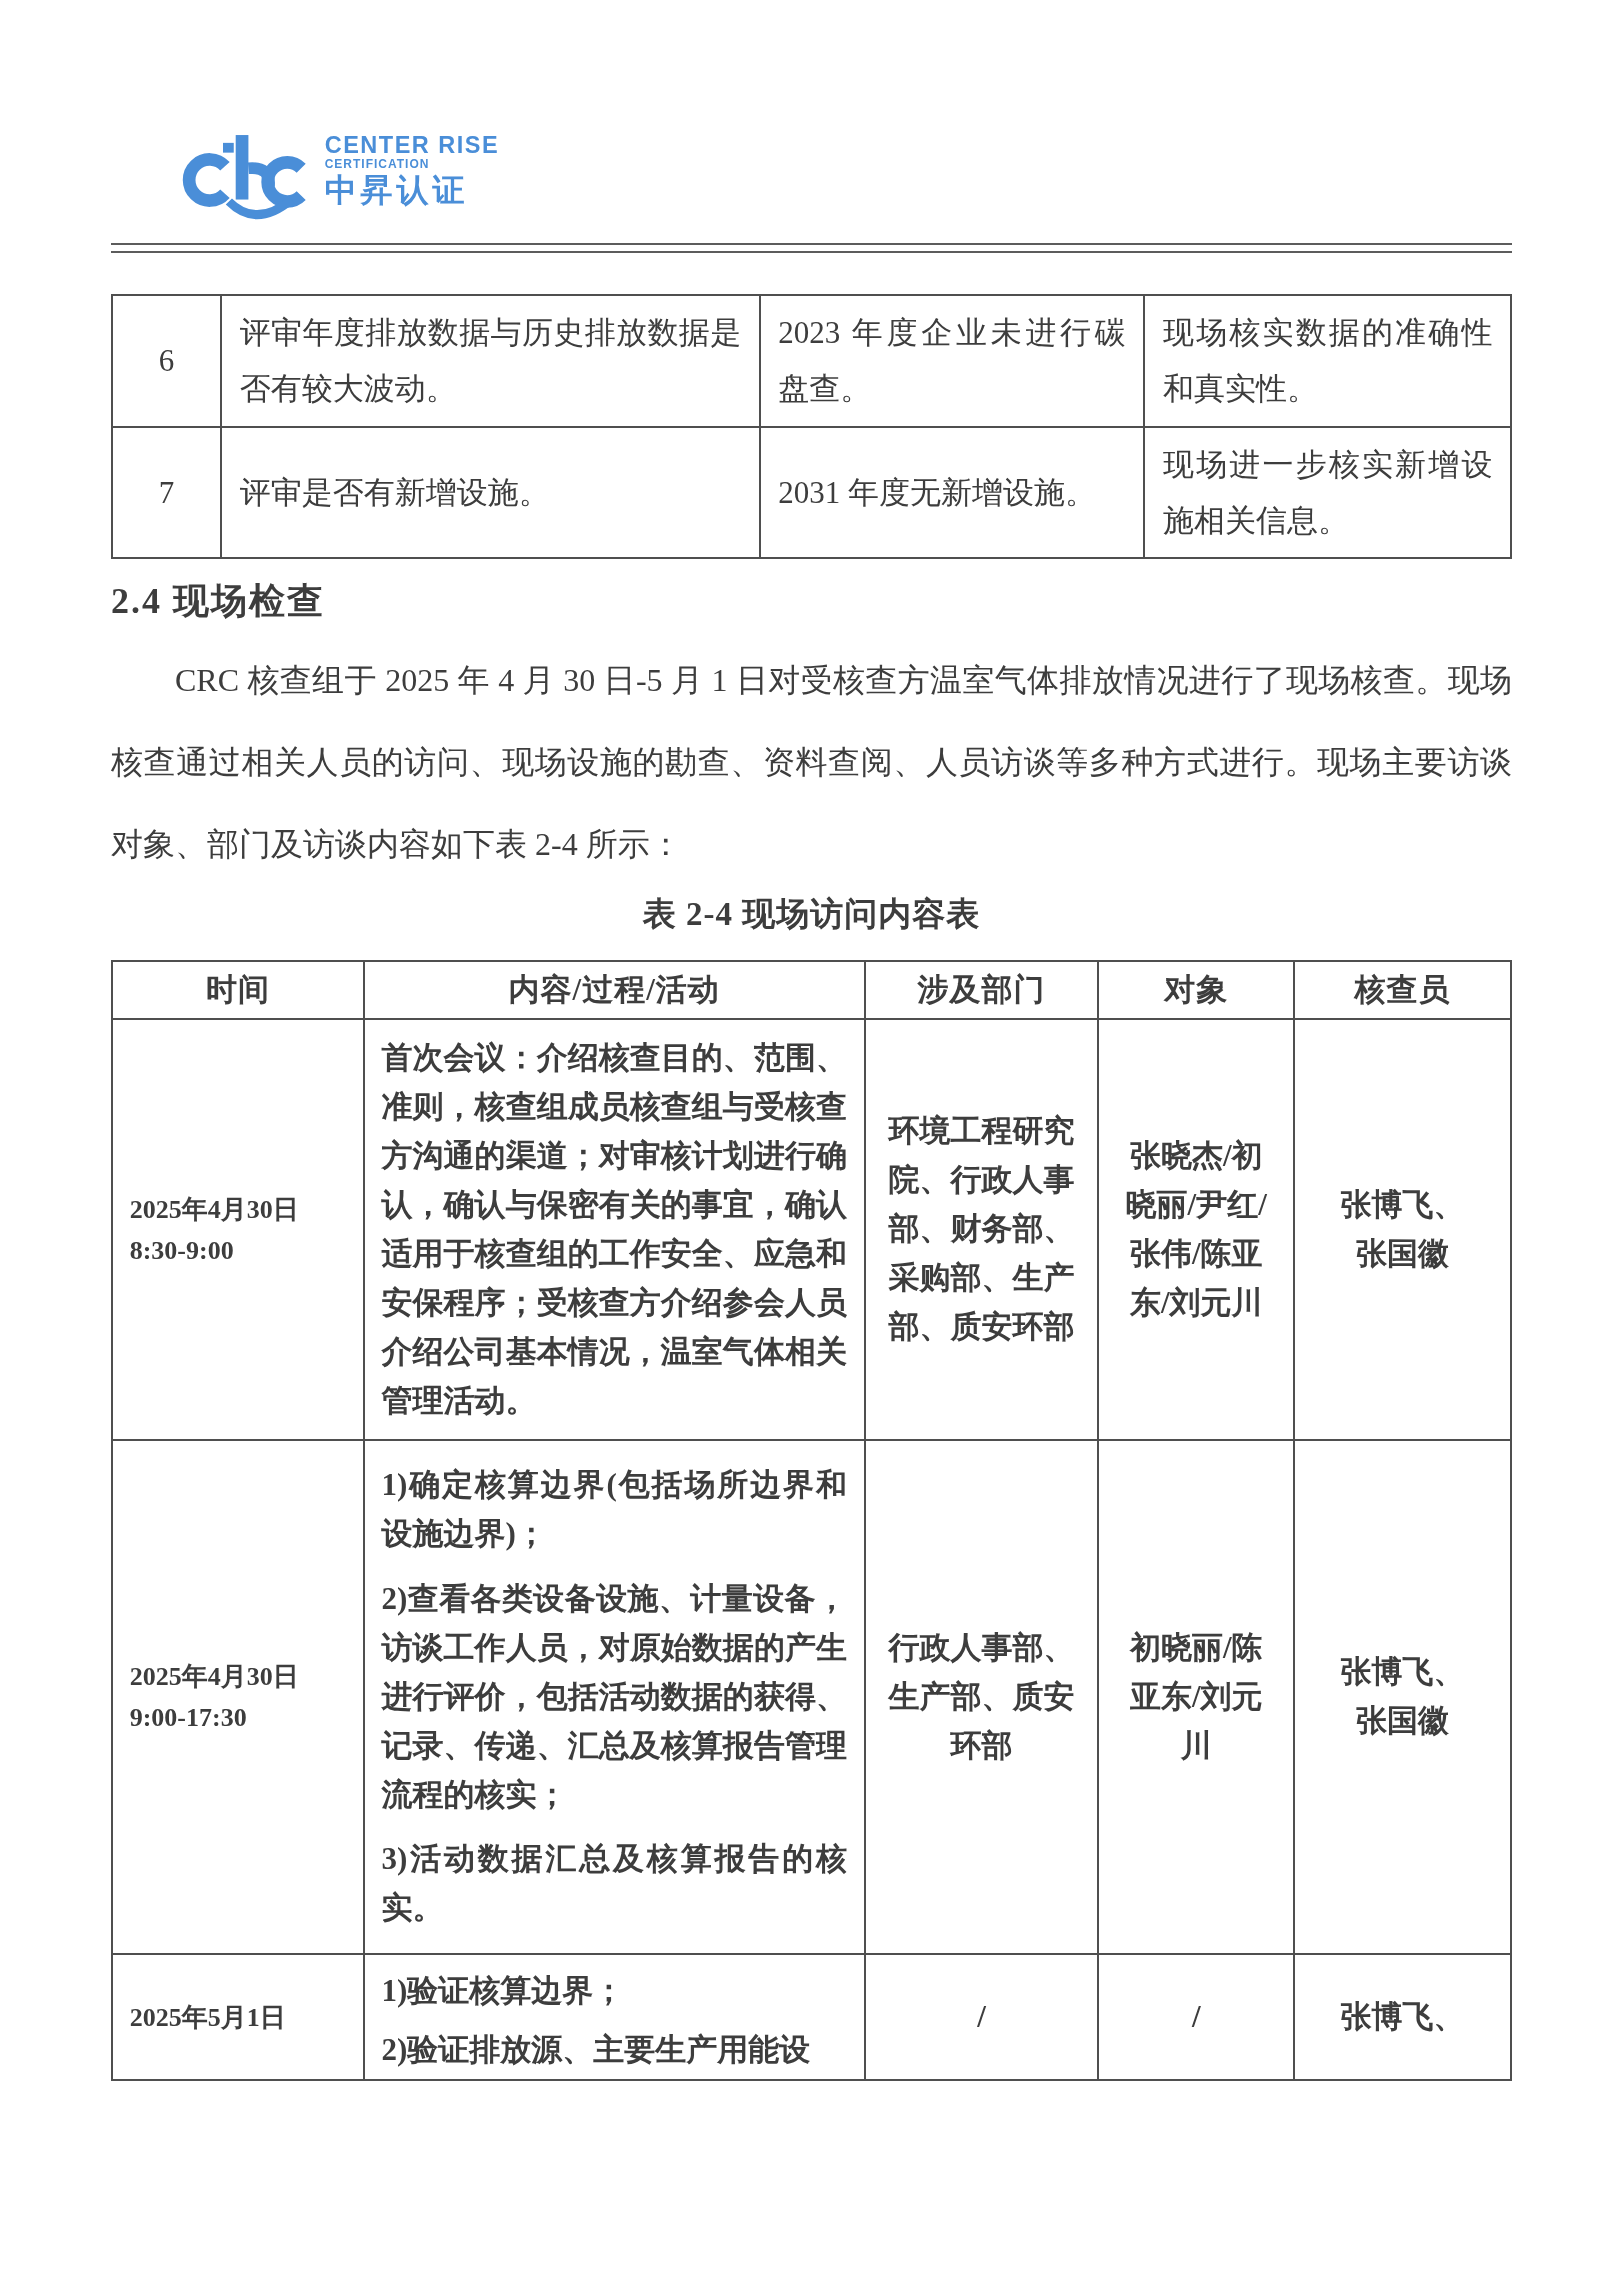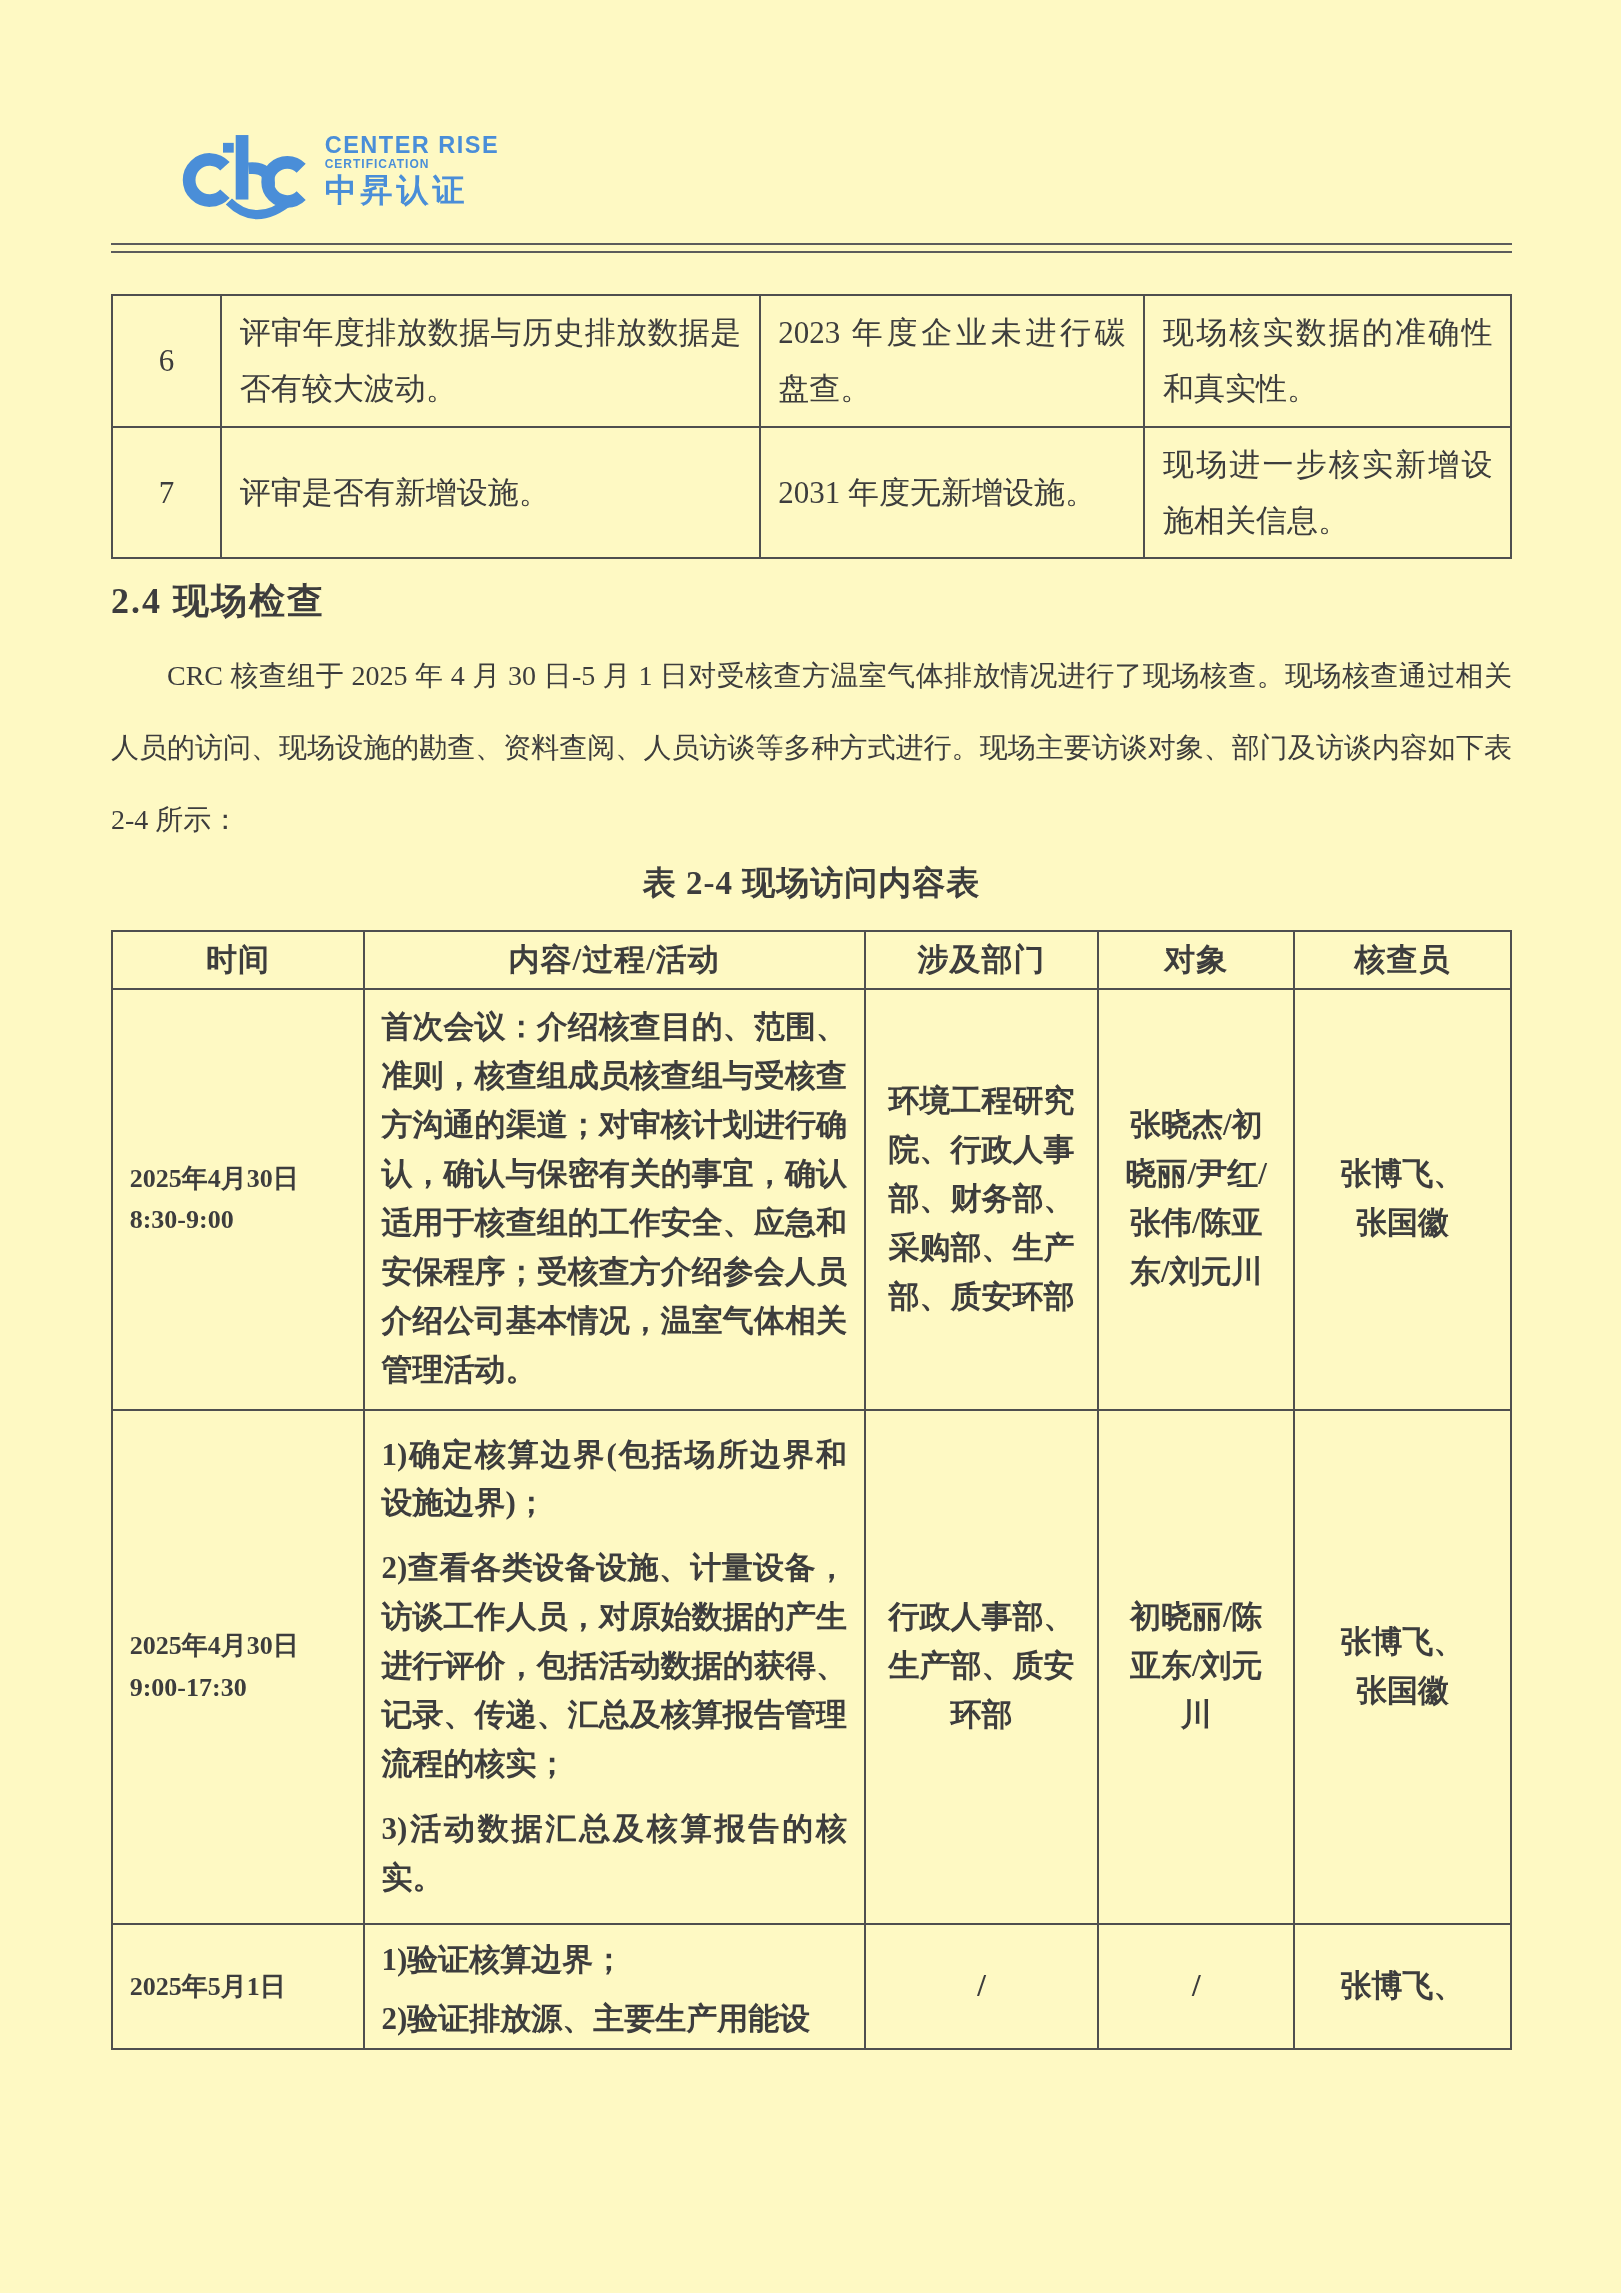--- a/index.html
+++ b/index.html
@@ -1,18 +1,18 @@
 <!DOCTYPE html>
 <html><head>
 <meta charset="utf-8">
 <style>
   * { margin:0; padding:0; box-sizing:border-box; }
   html,body { background:#d8d8d8; }
   .page {
-    width:1621px; height:2294px; background:#fef9c3; position:relative;
+    width:1621px; height:2294px; background:#ffffff; position:relative;
     margin:0 auto; overflow:hidden;
     font-family:"Liberation Serif","DejaVu Serif",serif;
     color:#3d3d3d;
   }
   .content { padding:0 109px 0 111px; }
 
   
   .logo-row { display:flex; align-items:flex-start; gap:15.7px; margin:129px 0 0 69px; }
   .logo-mark svg { display:block; }
   .logo-text { padding-top:3.9px; font-family:"Liberation Sans","DejaVu Sans",sans-serif; font-weight:bold; }
@@ -26,21 +26,21 @@
   table { border-collapse:collapse; width:100%; table-layout:fixed; }
   td, th { border:2.5px solid #4f4f4f; }
 
   .t-top { margin-top:41px; font-size:31px; }
   .t-top td { padding:9.8px 17.6px; line-height:1.78; text-align:justify; vertical-align:middle; }
   .t-top td.num { text-align:center; }
   .t-top tr.row6 { height:127px; }
   .t-top tr.row7 { height:118px; }
 
   .section-heading { margin:18px 0 0 0; font-size:36px; font-weight:bold; letter-spacing:2px; }
-  .body-para { margin-top:13.7px; font-size:28px; line-height:2.56; text-indent:2em; text-align:justify; }
+  .body-para { margin-top:13.7px; font-size:32px; line-height:2.56; text-indent:2em; text-align:justify; }
   .table-caption { margin-top:5.9px; text-align:center; font-weight:bold; font-size:33px; letter-spacing:1px; }
 
   .t-main { margin-top:23.5px; font-size:31px; }
   .t-main th { height:58px; font-weight:bold; text-align:center; vertical-align:middle; letter-spacing:1px; }
   .t-main td { padding:11.8px 16.7px; line-height:1.58; vertical-align:middle;font-weight:bold; }
   .t-main tr.r1 { height:421px; }
   .t-main tr.r2 { height:514px; }
   .t-main tr.r3 { height:116px; }
   .c-time { font-size:26px; line-height:2.1; white-space:nowrap; }
   .c-content { text-align:justify; }

